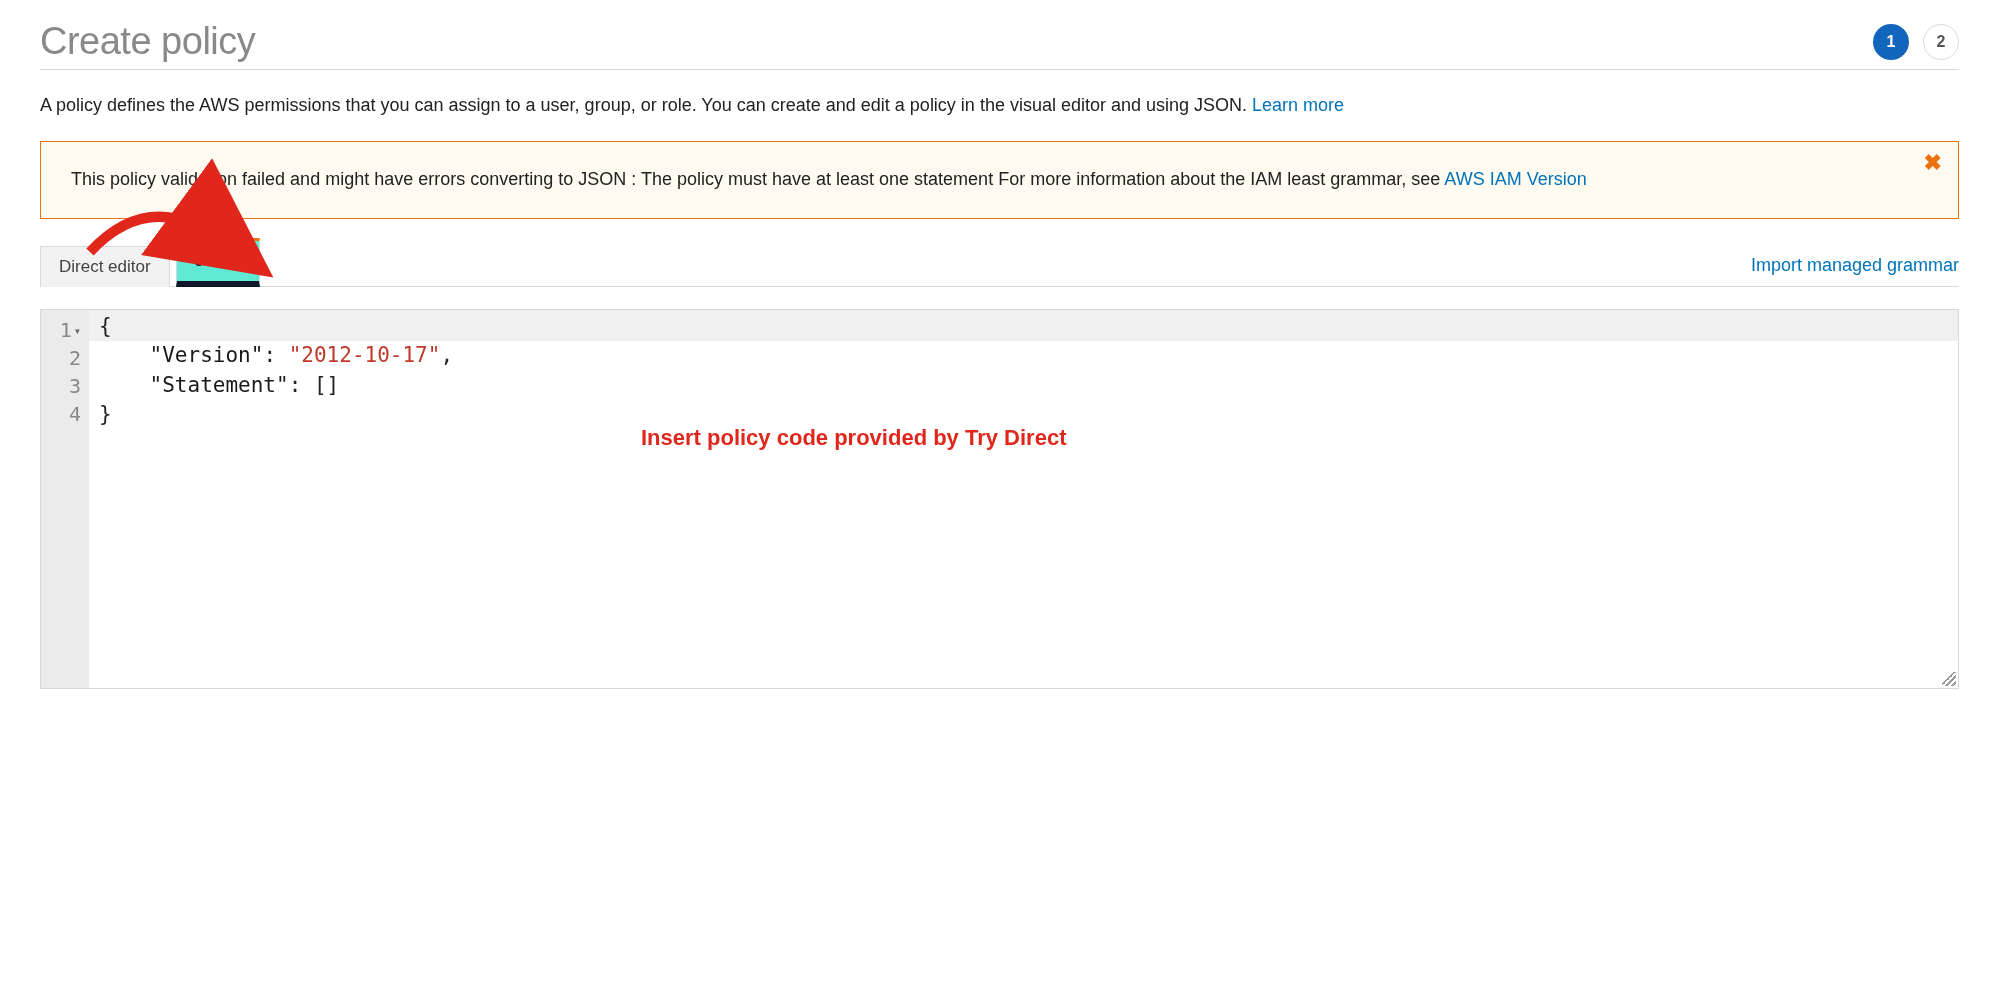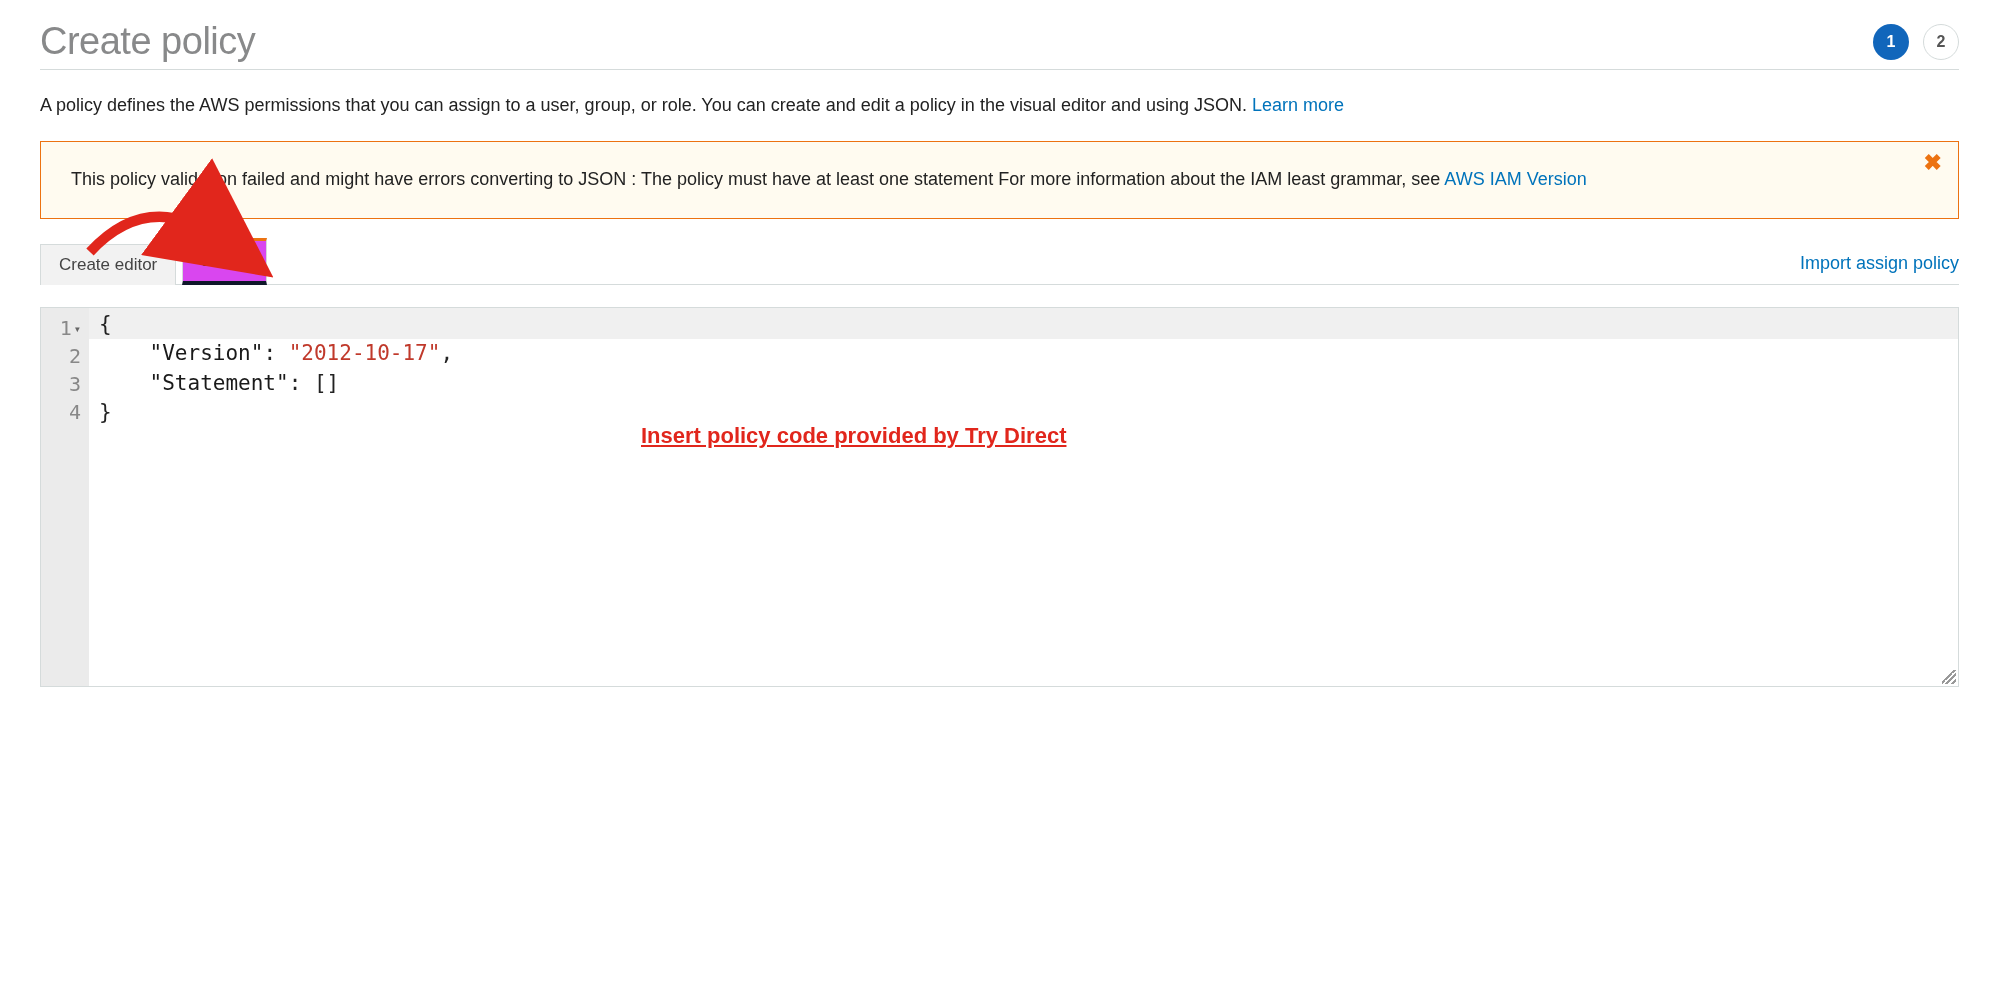--- a/index.html
+++ b/index.html
@@ -91,25 +91,25 @@
     cursor: pointer;
     border: 1px solid #d5dbdb;
     border-bottom: none;
     background: #f2f2f2;
     color: #444;
     position: relative;
     bottom: -1px;
     margin-right: 6px;
   }
   .tab-active {
-    background: #d946ef;
+    background: #5eead4;
     font-weight: 700;
     color: #16191f;
     border-top: 3px solid #ec7211;
-    border-bottom: 4px solid #0f172a;
+    border-bottom: 6px solid #0f172a;
   }
   .import-link {
     font-size: 18px;
     color: #0073bb;
     padding: 8px 0 10px 0;
     cursor: pointer;
   }
   .editor-wrap {
     border: 1px solid #d5dbdb;
     margin-top: 22px;
@@ -180,24 +180,24 @@
 </p>
 
 <div class="alert-box">
   <span class="alert-close">✖</span>
   <span>This policy validation failed and might have errors converting to JSON : The policy must have at least one statement For more information about the IAM least grammar, see </span><a class="link">AWS IAM Version</a>
 </div>
 
 <div style="position:relative">
   <div class="tabs-row">
     <div class="tabs-left">
-      <div class="tab">Create editor</div>
+      <div class="tab">Direct editor</div>
       <div class="tab tab-active">JSON</div>
     </div>
-    <div class="import-link">Import assign policy</div>
+    <div class="import-link">Import managed grammar</div>
   </div>
 
   <svg class="anno-layer" style="position:absolute; left:10px; top:-40px; width:250px; height:80px; overflow:visible;">
     <defs>
       <marker id="ah1" markerWidth="12" markerHeight="12" refX="6" refY="6" orient="auto">
         <path d="M0,0 L12,6 L0,12 Z" fill="#e1261c"></path>
       </marker>
     </defs>
     <path d="M 40 55 Q 100 -10 175 45" stroke="#e1261c" stroke-width="10" fill="none" marker-end="url(#ah1)"></path>
   </svg>
@@ -216,14 +216,14 @@
   <div class="resize-handle"></div>
 
   <svg class="anno-layer">
     <defs>
       <marker id="ah2" markerWidth="10" markerHeight="10" refX="5" refY="5" orient="auto">
         <path d="M10,0 L0,5 L10,10 Z" fill="#e1261c"></path>
       </marker>
     </defs>
     <line x1="730" y1="40" x2="380" y2="190" stroke="#e1261c" stroke-width="11" marker-end="url(#ah2)"></line>
   </svg>
-  <div class="anno-text" style="left:600px; top:115px;text-decoration:underline;">Insert policy code provided by Try Direct</div>
+  <div class="anno-text" style="left:600px; top:115px;">Insert policy code provided by Try Direct</div>
 </div>
 
 </body></html>

